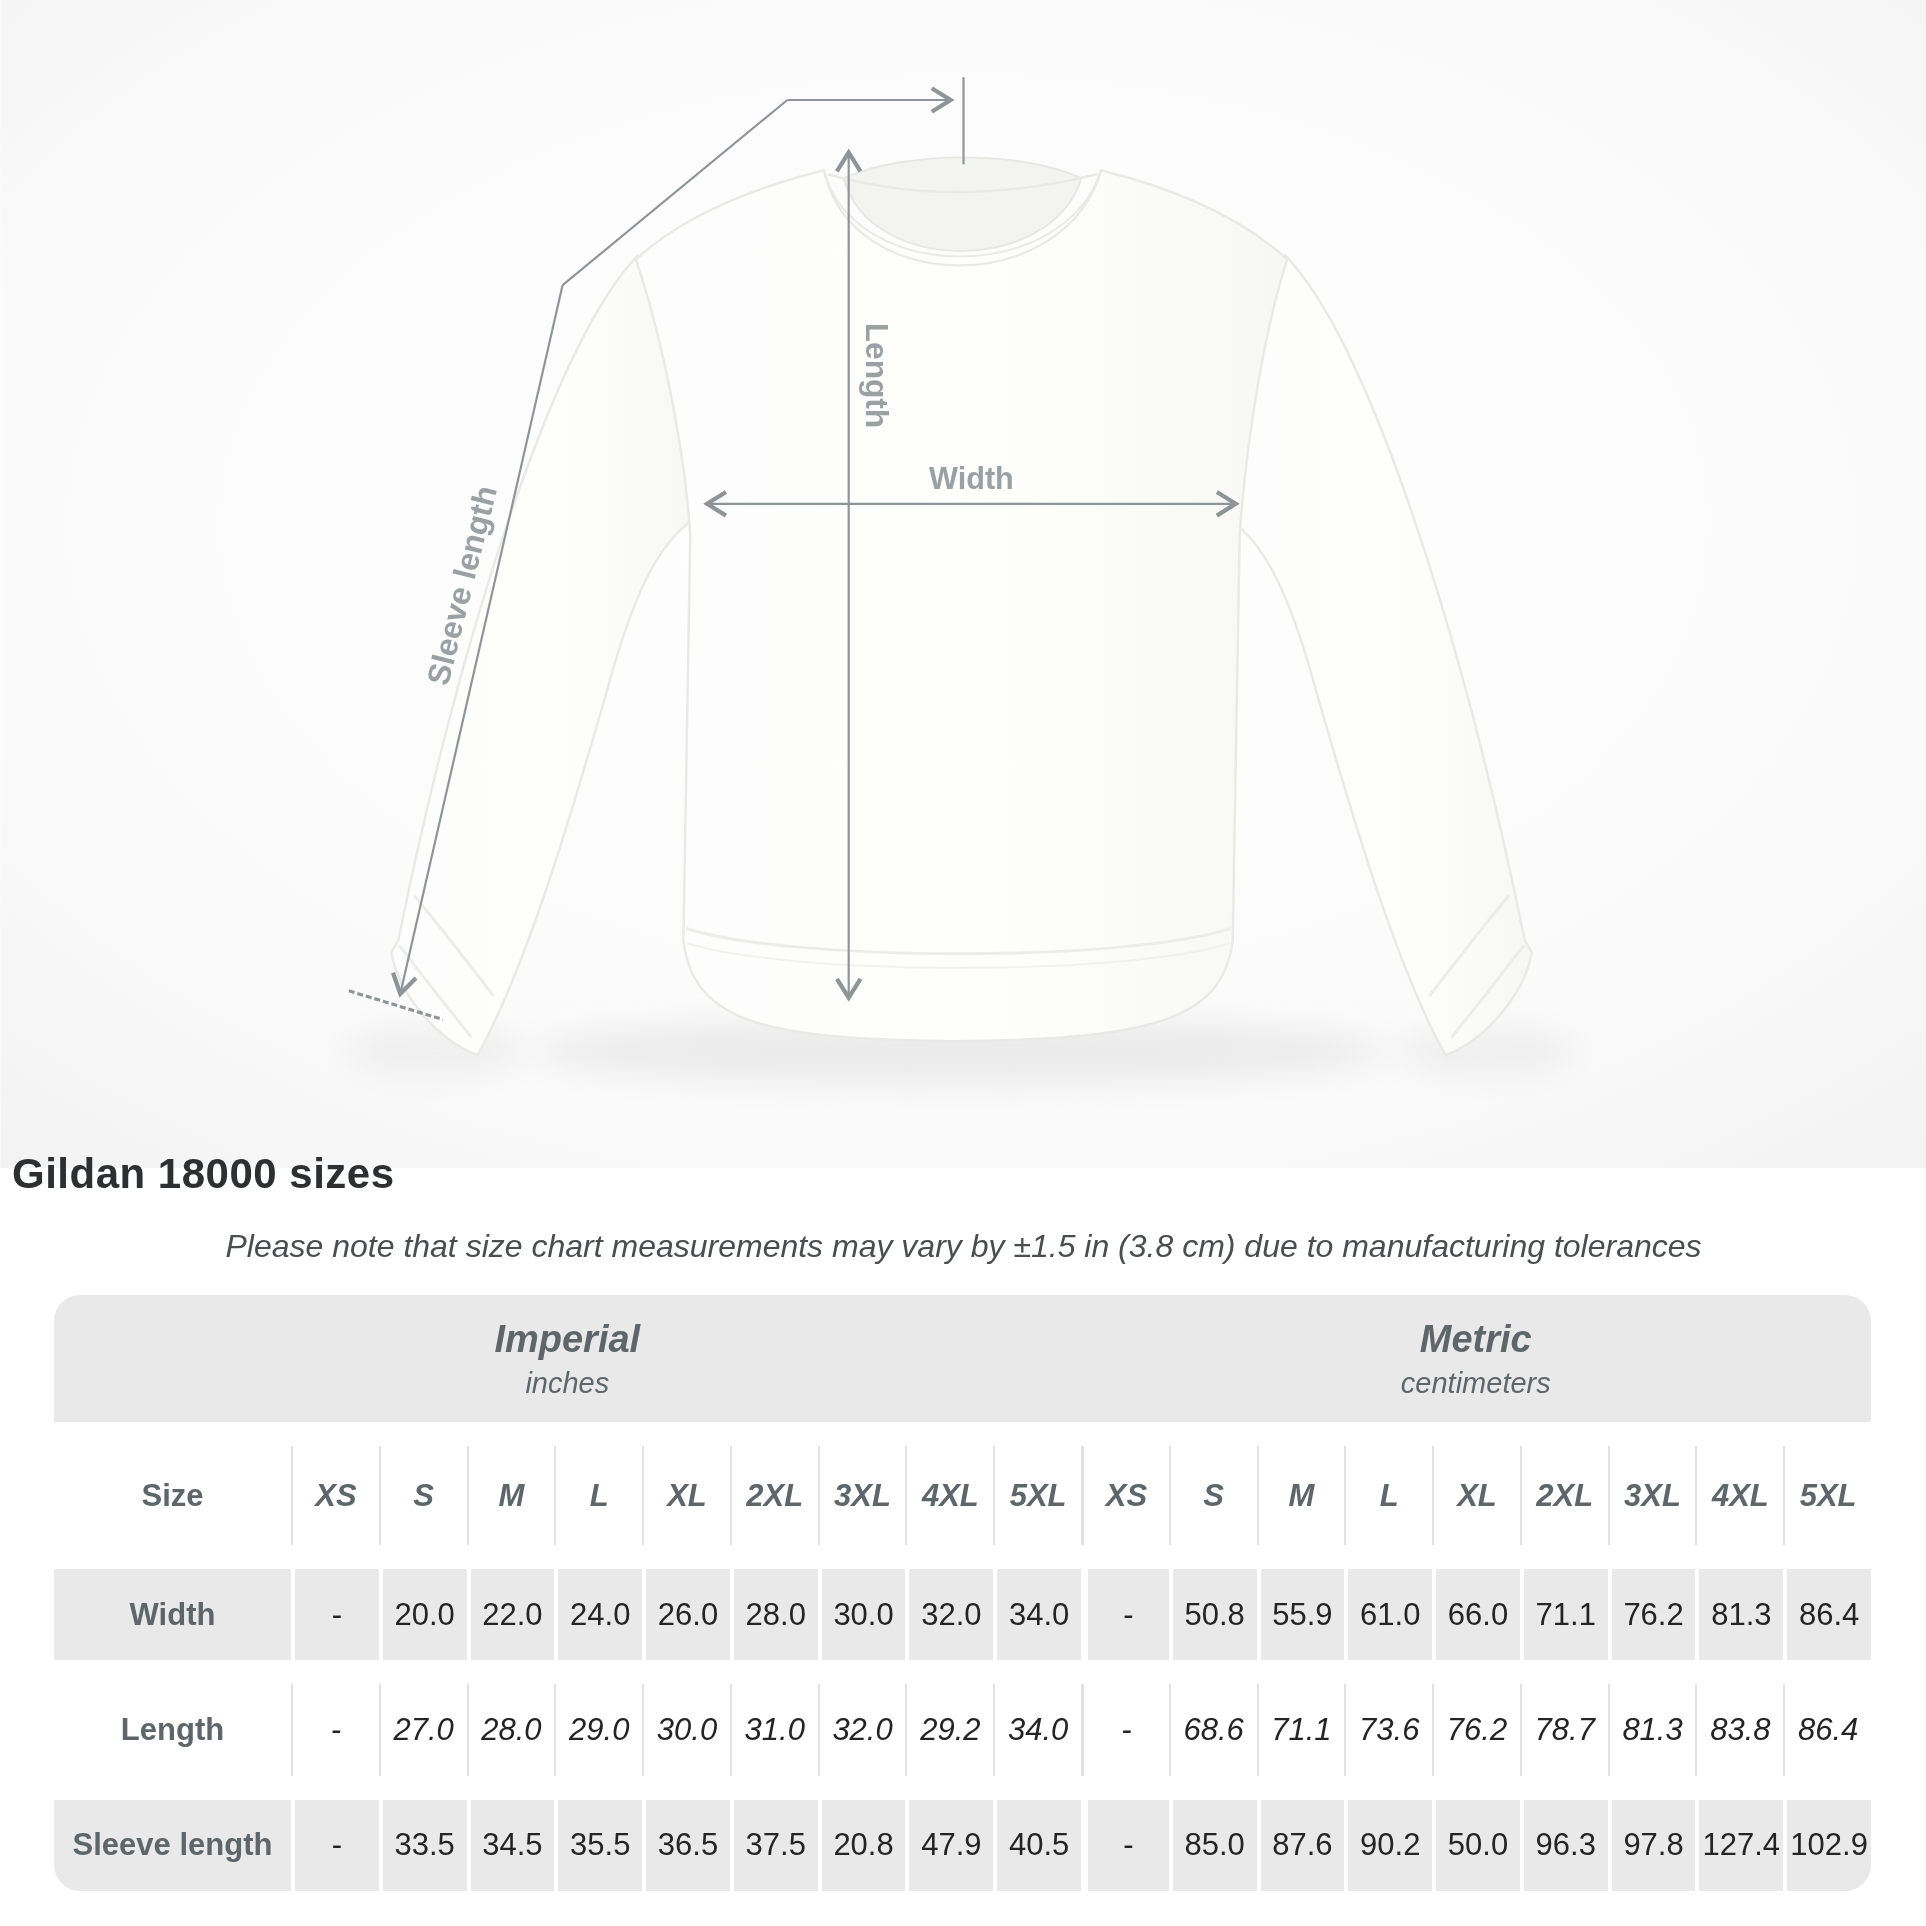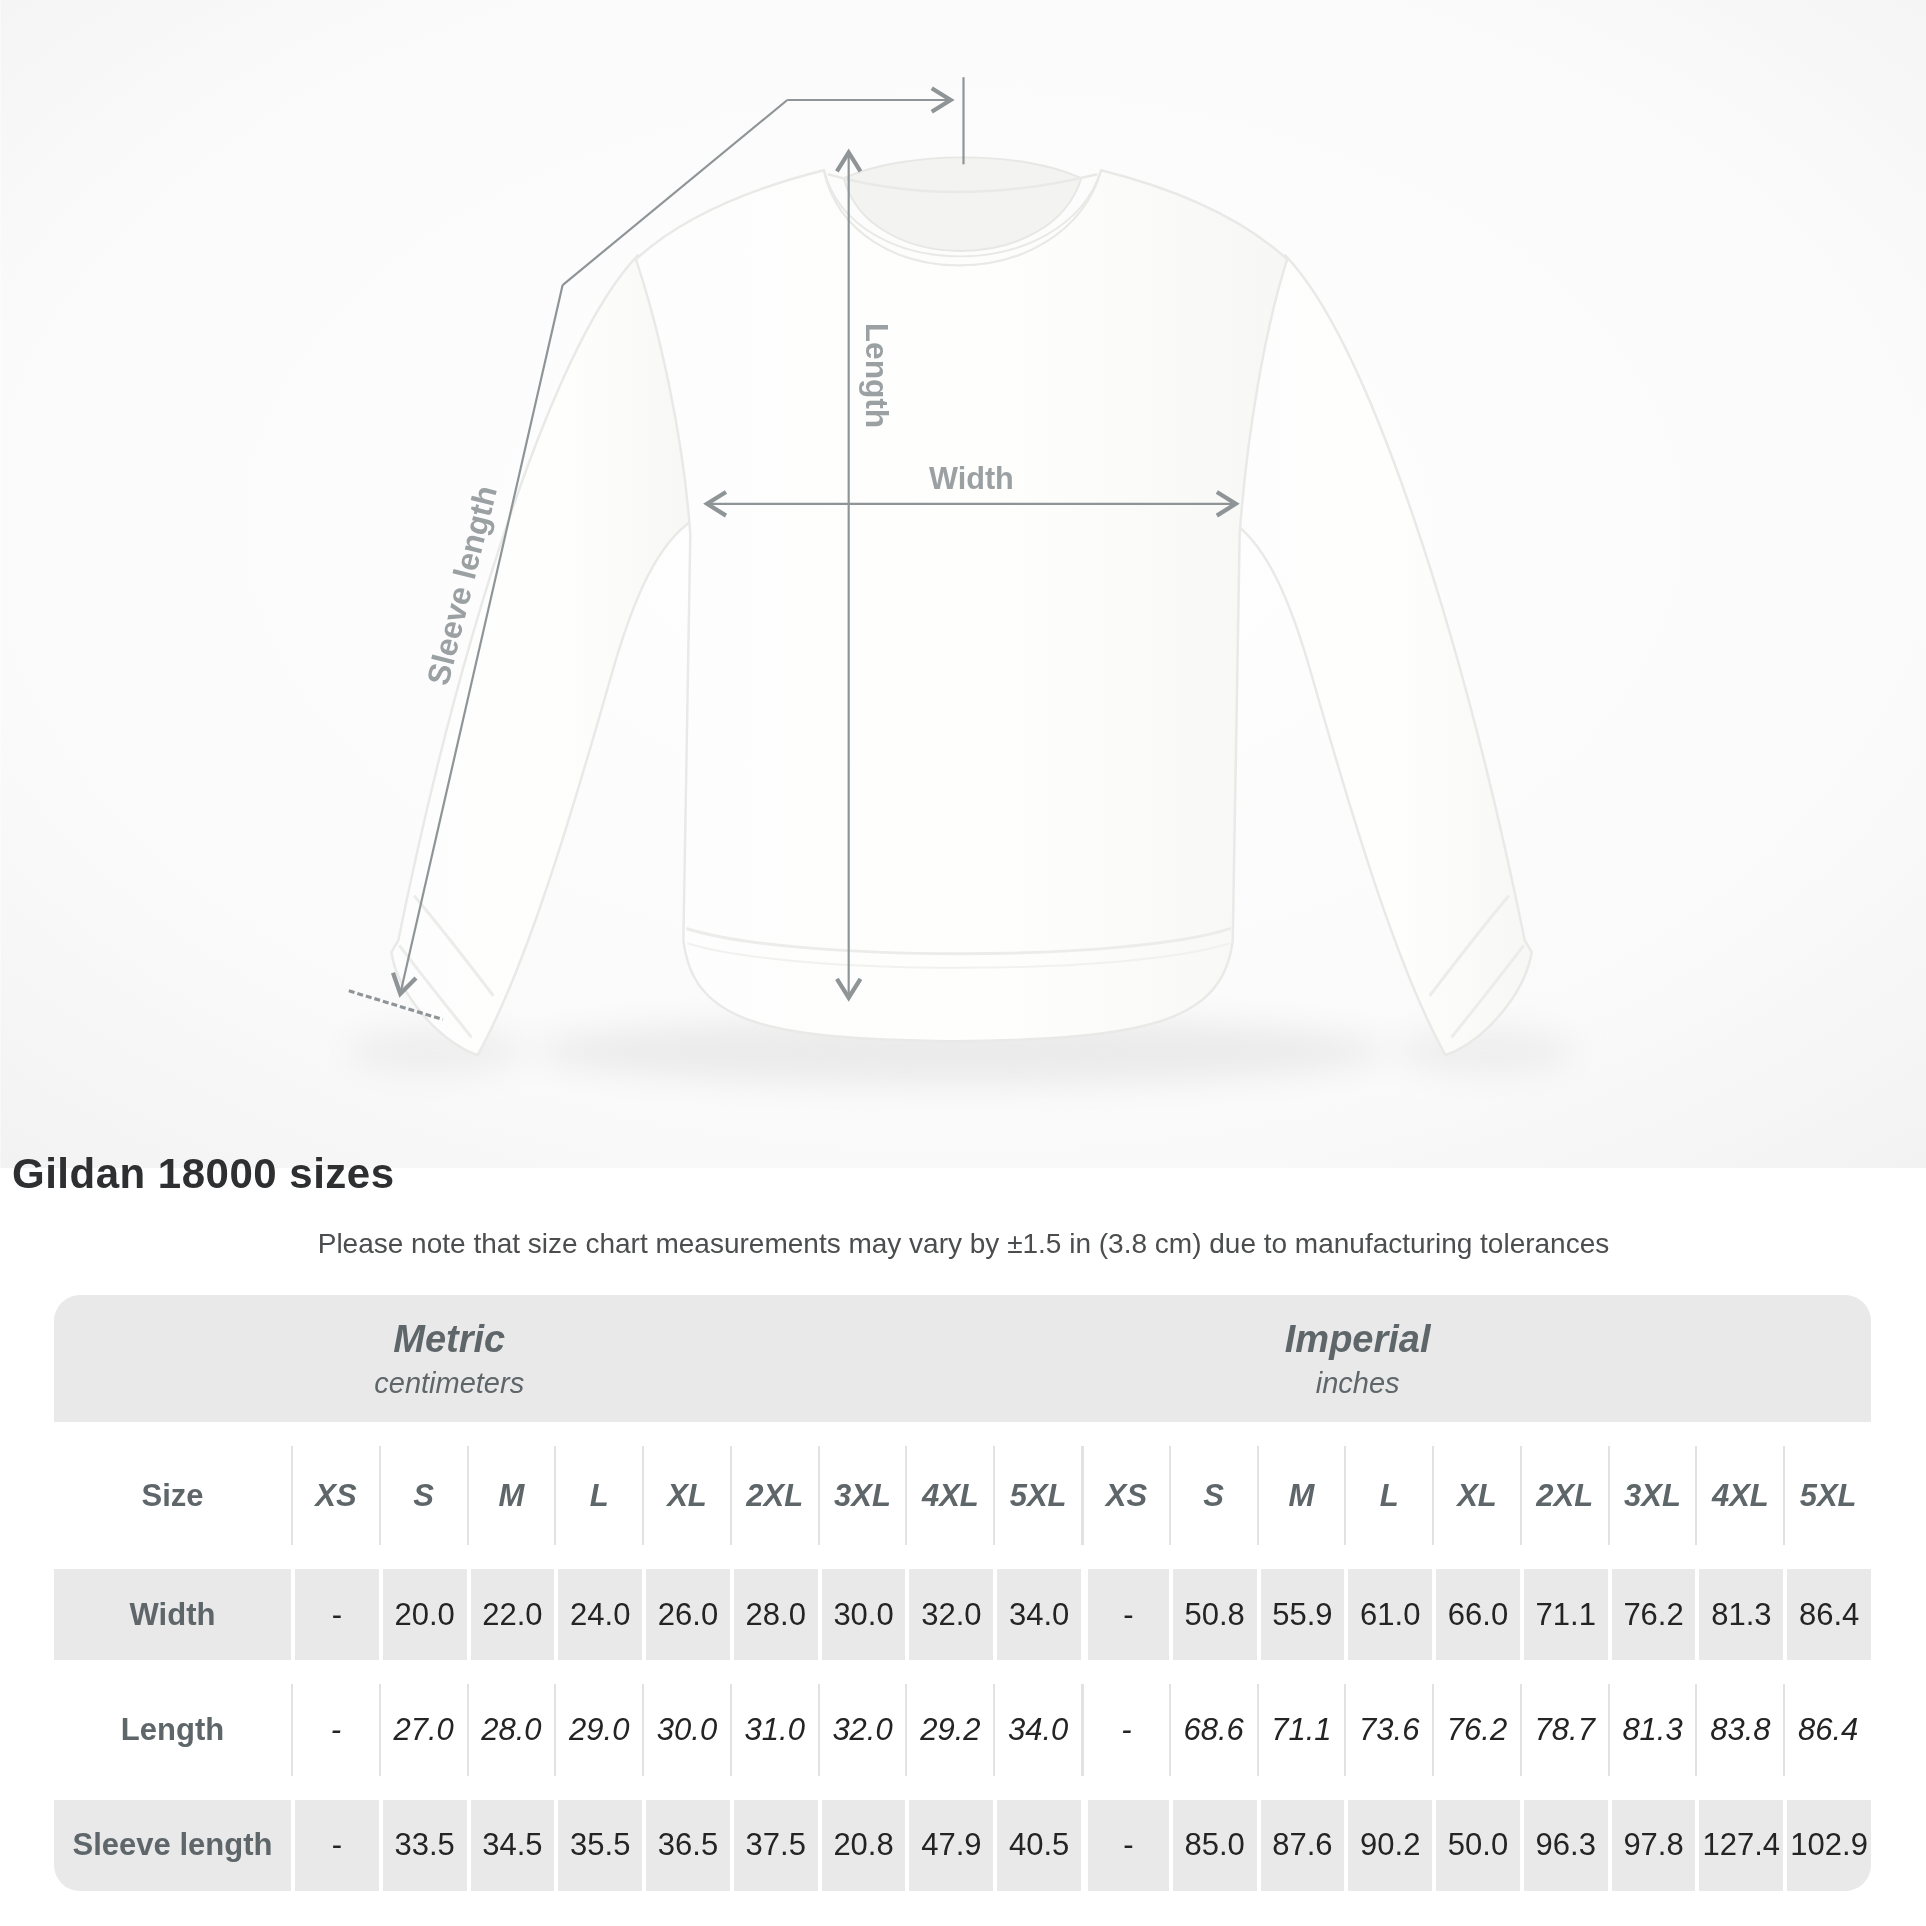--- a/index.html
+++ b/index.html
@@ -9,21 +9,21 @@
   }
   
   #photo{position:absolute;left:0;top:0;width:1927px;height:1168px;}
   
   .title{
     position:absolute;top:1150px;left:12px;width:1927px;text-align:left;
     font-size:42px;font-weight:bold;color:#2d2f30;letter-spacing:0.5px;
   }
   .note{
     position:absolute;top:1228px;left:0;width:1927px;text-align:center;
-    font-size:28px;color:#4b4d4e;
+    font-size:32px;font-style:italic;color:#4b4d4e;
   }
   
   .size-table{
     position:absolute;left:54px;top:1295px;width:1817px;height:596px;
     border-radius:26px;overflow:hidden;background:#ffffff;
     display:grid;grid-template-rows:127px 123px 1fr 1fr 1fr;
   }
   .band{background:#e9e9ea;display:flex;}
   .band-half{display:flex;flex-direction:column;align-items:center;justify-content:center;gap:6px;}
   .band-half.imperial{width:56.5%;}
@@ -125,27 +125,27 @@
     <text x="981" y="494" text-anchor="middle" font-size="31px">Width</text>
     <text transform="translate(452,694) rotate(-76)">Sleeve length</text>
   </g>
 </svg>
 
 <div class="title">Gildan 18000 sizes</div>
 <div class="note">Please note that size chart measurements may vary by ±1.5 in (3.8 cm) due to manufacturing tolerances</div>
 
 <div class="size-table">
   <div class="band">
+    <div class="band-half imperial">
+      <div class="band-title">Imperial</div>
+      <div class="band-unit">inches</div>
+    </div>
     <div class="band-half metric">
       <div class="band-title">Metric</div>
       <div class="band-unit">centimeters</div>
-    </div>
-    <div class="band-half imperial">
-      <div class="band-title">Imperial</div>
-      <div class="band-unit">inches</div>
     </div>
   </div>
   <div class="trow white" id="size-header-row">
       <div class="cell hdr">Size</div>
       <div class="cell hdr">XS</div>
       <div class="cell hdr">S</div>
       <div class="cell hdr">M</div>
       <div class="cell hdr">L</div>
       <div class="cell hdr">XL</div>
       <div class="cell hdr">2XL</div>

